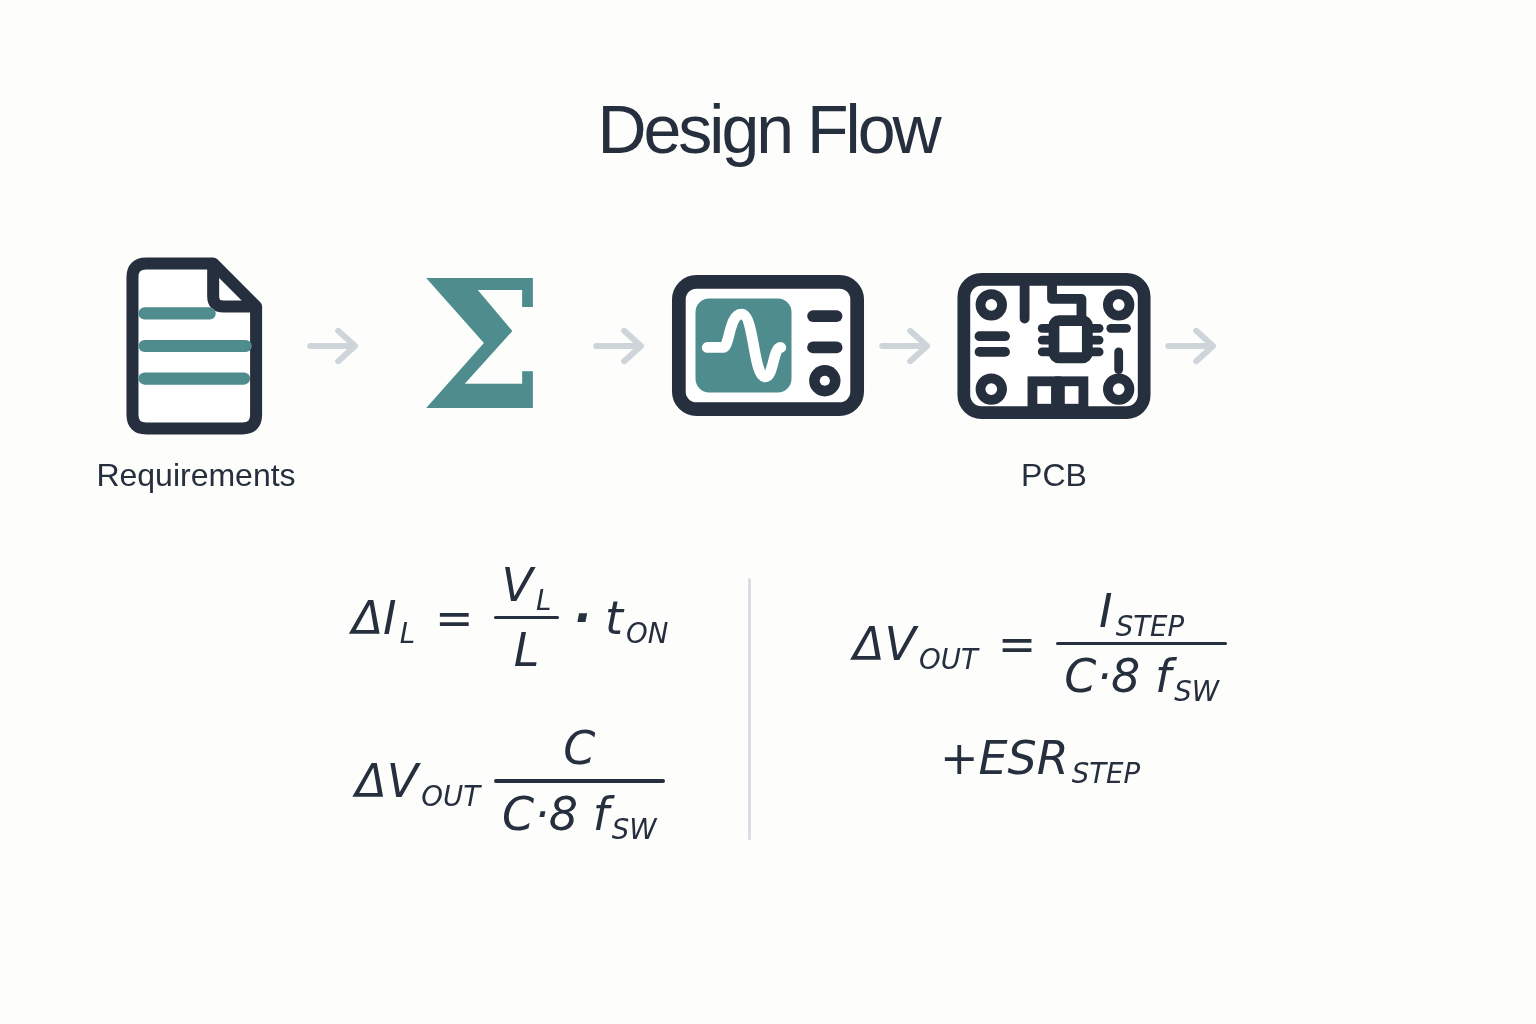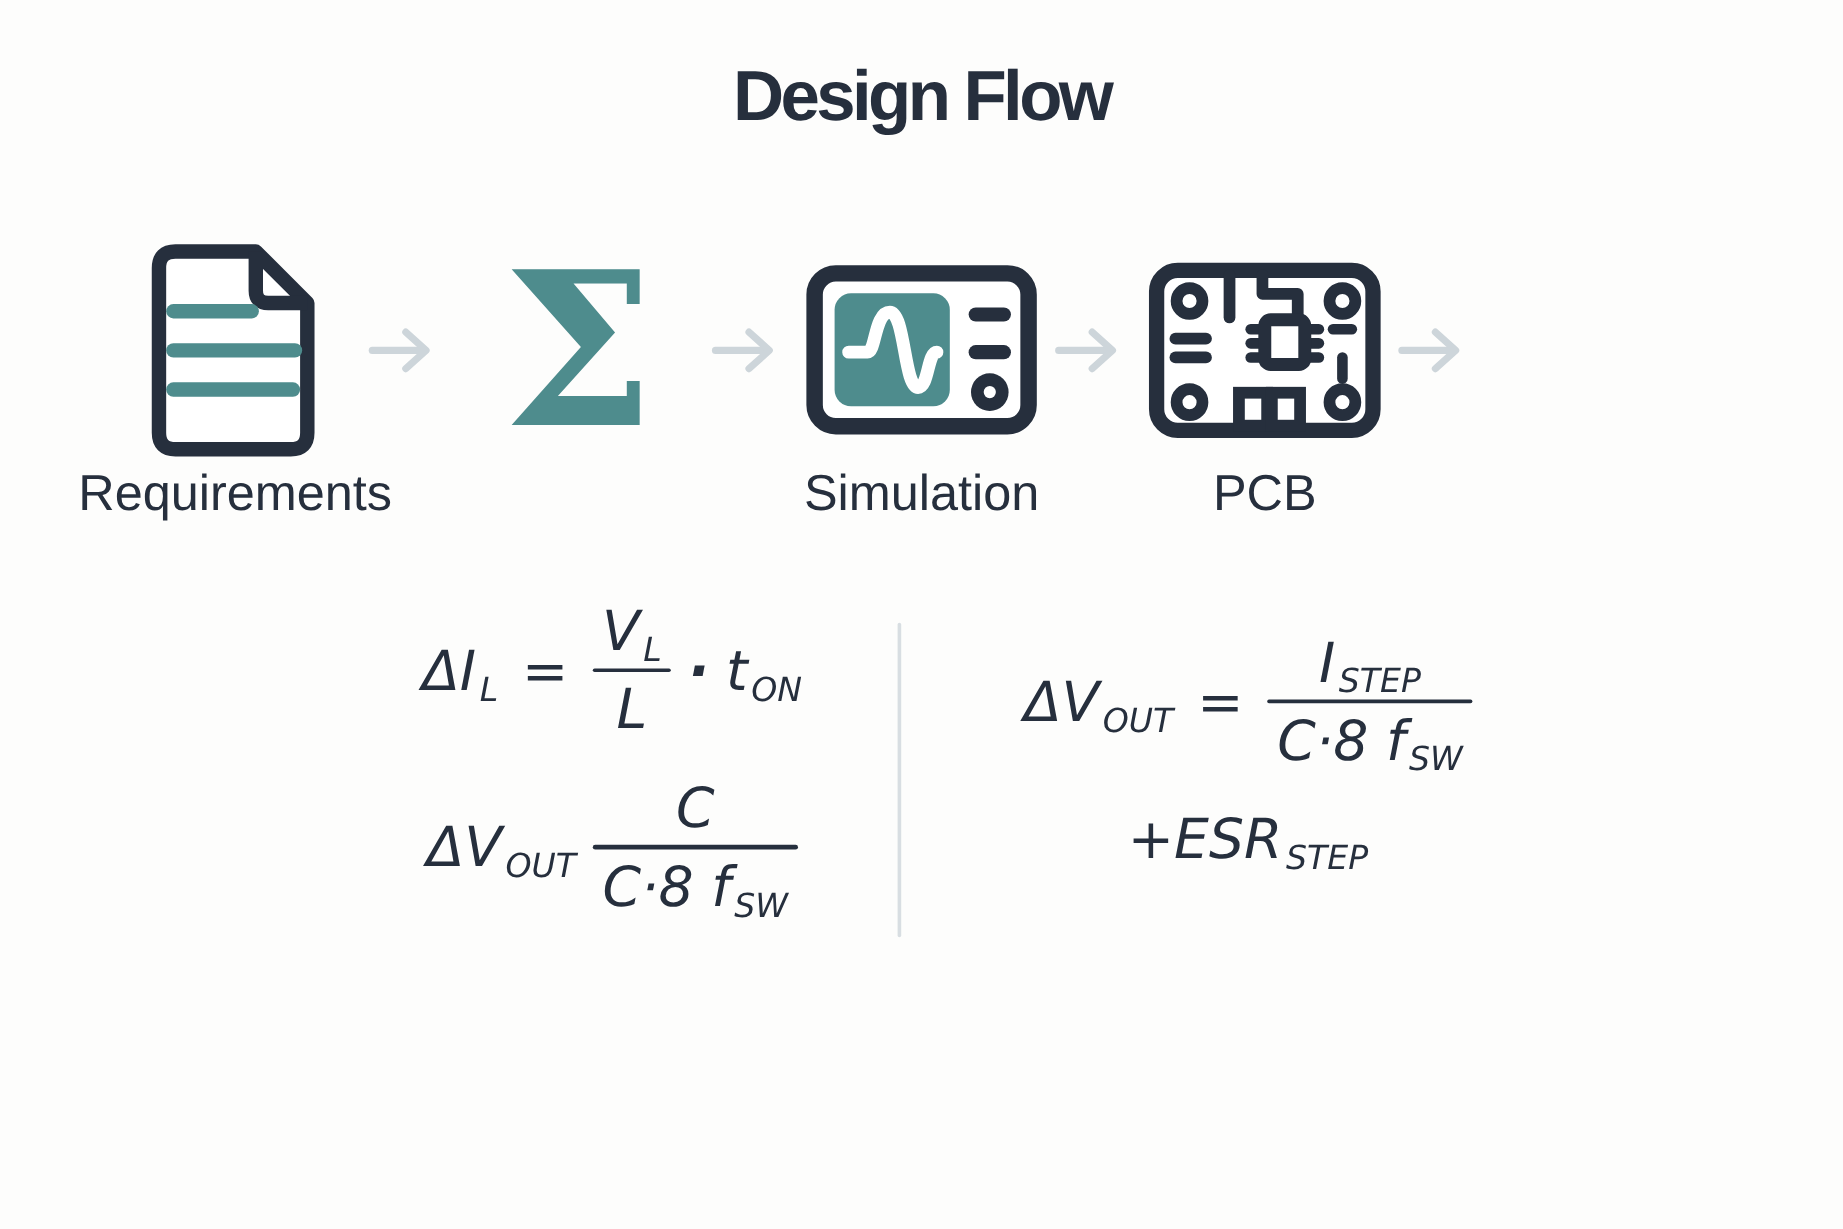--- a/index.html
+++ b/index.html
@@ -14,24 +14,24 @@
   body{
     width:1536px;height:1024px;
     background:var(--bg);
     font-family:"Liberation Sans", sans-serif;
     color:var(--dark);
     overflow:hidden;
   }
   .page{width:1536px;height:1024px;position:relative;}
 
   .title{
-    padding-top:48px;
+    padding-top:92px;
     text-align:center;
-    font-size:59px;
-    font-weight:700;
+    font-size:68px;
+    font-weight:400;
     letter-spacing:-3px;
     color:var(--dark);
     line-height:1.1;
   }
 
   .flow-row{
     width:1364px;
     margin:84px auto 0 auto;
     display:flex;
     align-items:flex-start;
@@ -42,22 +42,22 @@
     flex-direction:column;
     align-items:center;
   }
   .icon-box{
     height:190px;
     display:flex;
     align-items:center;
     justify-content:center;
   }
   .step-label{
-    margin-top:0;
-    font-size:42px;
+    margin-top:16px;
+    font-size:32px;
     color:var(--dark);
     text-align:right;
     white-space:nowrap;
   }
   .arrow-box{
     width:66px;
     height:190px;
     display:flex;
     align-items:center;
     justify-content:center;
@@ -74,21 +74,21 @@
     position:relative;
     height:360px;
     margin-top:56px;
   }
   .eq-col{
     position:absolute;
     display:flex;
     flex-direction:column;
     align-items:center;
   }
-  .eq-col-left{ left:250px; width:520px; top:8px; gap:28px; }
+  .eq-col-left{ left:250px; width:520px; top:8px; gap:44px; }
   .eq-col-right{ left:810px; width:460px; top:34px; gap:28px; }
   .eq-divider{
     position:absolute;
     left:748px; top:28px;
     width:3px; height:262px;
     background:var(--divider);
     border-radius:2px;
   }
   .eq-row{
     display:flex;
@@ -175,21 +175,20 @@
         <svg width="196" height="145" viewBox="0 0 100 74" aria-hidden="true">
           <rect x="4.5" y="4.5" width="91" height="65" rx="9" fill="#ffffff" stroke="#262f3d" stroke-width="7"></rect>
           <rect x="13" y="13" width="49" height="48" rx="7" fill="#4e8c8d"></rect>
           <path d="M19 38 H27 C30.5 38 30 21 36.5 21 C43 21 42.5 53 48.5 53 C53 53 52.5 38 56.5 38" fill="none" stroke="#ffffff" stroke-width="5.5" stroke-linecap="round" stroke-linejoin="round"></path>
           <line x1="73" y1="22" x2="85" y2="22" stroke="#262f3d" stroke-width="6" stroke-linecap="round"></line>
           <line x1="73" y1="38" x2="85" y2="38" stroke="#262f3d" stroke-width="6" stroke-linecap="round"></line>
           <circle cx="79" cy="55" r="8" fill="#262f3d"></circle>
           <circle cx="79" cy="55" r="2.6" fill="#ffffff"></circle>
         </svg>
       </div>
-      <div class="step-label">Simulation</div>
     </div>
 
     <div class="arrow-box">
       <svg width="66" height="56" viewBox="0 0 78 56" aria-hidden="true">
         <line x1="5" y1="28" x2="54" y2="28" stroke="#cdd5da" stroke-width="7" stroke-linecap="round"></line>
         <path d="M38 10 L58 28 L38 46" fill="none" stroke="#cdd5da" stroke-width="7" stroke-linecap="round" stroke-linejoin="round"></path>
       </svg>
     </div>
 
     <div class="step">

